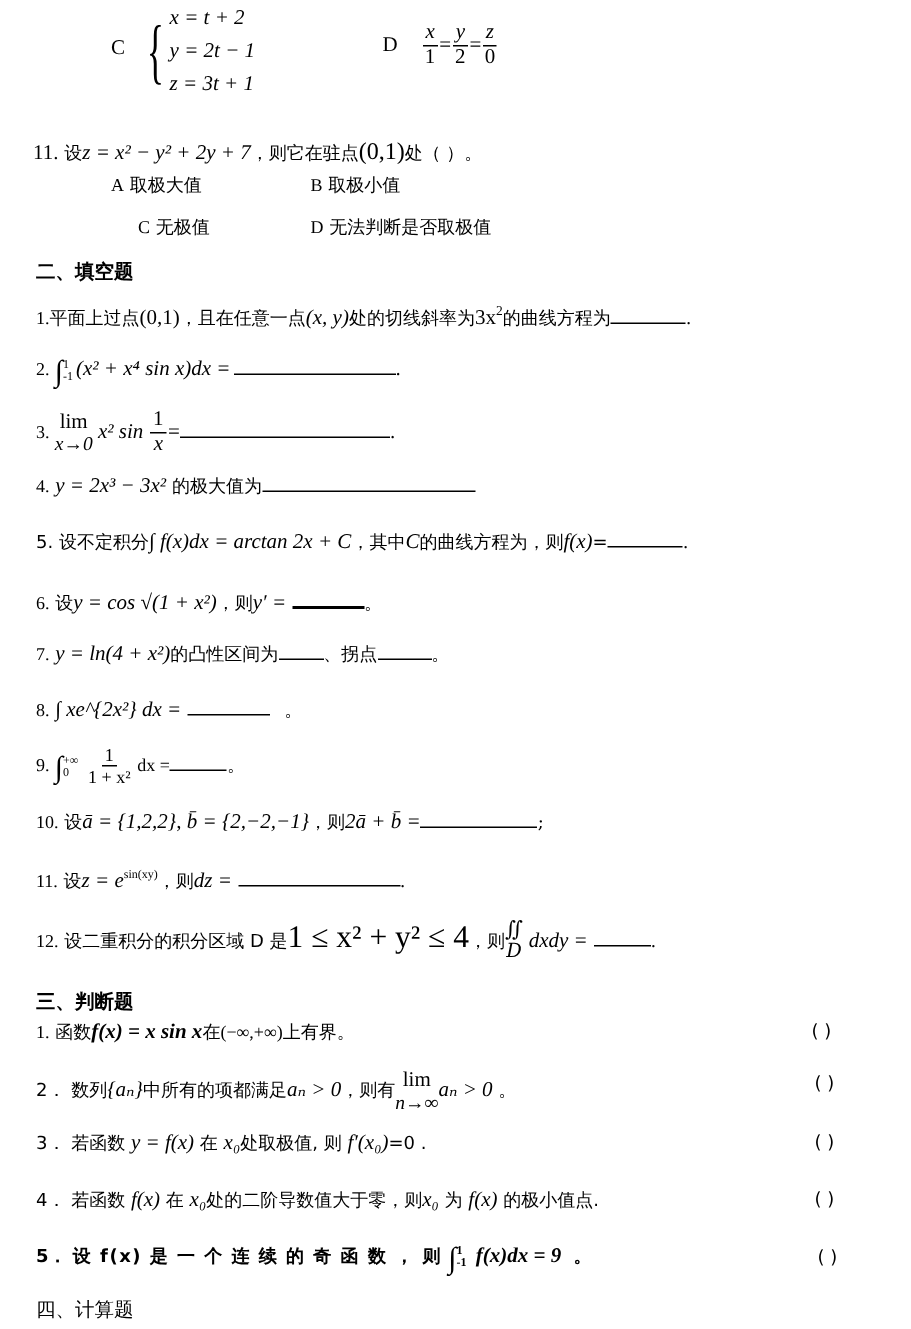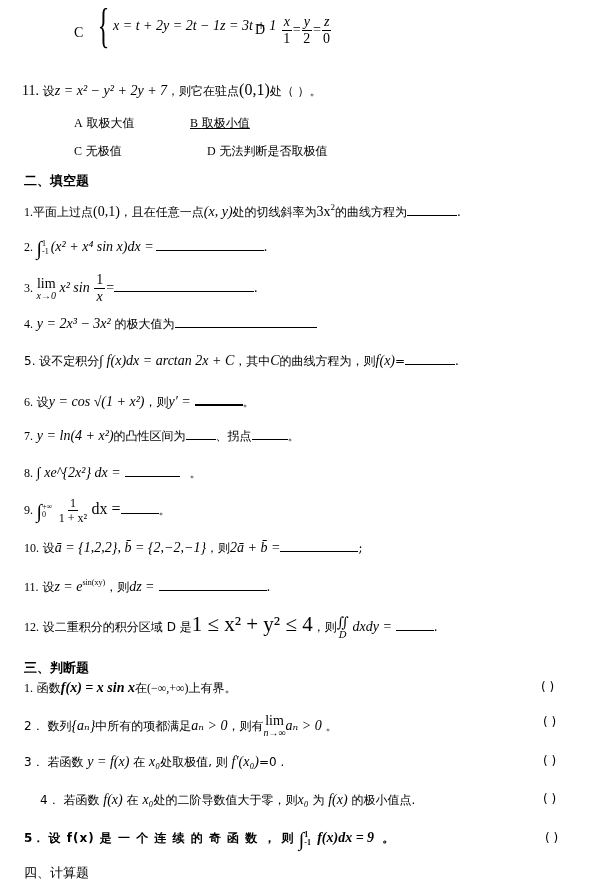--- a/index.html
+++ b/index.html
@@ -10,25 +10,25 @@
   .m { font-family:"Liberation Serif", "DejaVu Serif", serif; font-size:14px; }
   .i { font-style:italic; }
   sup { font-size:9px; vertical-align:6px; line-height:0; }
   .blank { display:inline-block; border-bottom:1px solid #000; height:11px; vertical-align:baseline; }
   .h2 { font-family:"DejaVu Sans", "Liberation Sans", sans-serif; font-weight:bold; font-size:13px; }
   .frac { display:inline-flex; flex-direction:column; align-items:center; vertical-align:middle; line-height:1; margin:0 1px; }
   .frac .num { border-bottom:1px solid #000; padding:0 2px 1px 2px; }
   .frac .den { padding-top:1px; }
   .brace-sys { display:inline-flex; align-items:center; vertical-align:middle; }
   .brace { font-size:48px; font-weight:100; line-height:1; transform:scaleX(0.5); margin-right:-2px; }
-  .sys-lines { display:flex; flex-direction:row; line-height:22px; }
+  .sys-lines { display:flex; flex-direction:column; line-height:22px; }
   .int { font-size:20px; line-height:1; vertical-align:-4px; }
   .limits { display:inline-flex; flex-direction:column; font-size:8px; line-height:1; vertical-align:middle; margin-right:2px; }
   .lim { display:inline-flex; flex-direction:column; align-items:center; vertical-align:middle; line-height:1; }
-  .lim .under { font-size:10px; }
+  .lim .under { font-size:13px; }
   .bracket { font-family:"DejaVu Sans", sans-serif; }
 </style>
 </head>
 <body>
 
 <div class="abs" style="left:74px; top:2px;">
   <span class="m" style="position:absolute; left:0; top:23px;">C</span>
   <span class="brace-sys" style="position:absolute; left:18px; top:0;">
     <span class="brace m">{</span>
     <span class="sys-lines m i">
@@ -45,27 +45,27 @@
       <span class="den" style="font-style:normal">1</span>
     </span>=<span class="frac i">
       <span class="num">y</span>
       <span class="den" style="font-style:normal">2</span>
     </span>=<span class="frac i">
       <span class="num">z</span>
       <span class="den" style="font-style:normal">0</span>
     </span>
 </div>
 
-<div class="abs" style="left:22px; top:81px;">
+<div class="abs" style="left:22px; top:93px;">
   <span class="m">11.</span>
   <span class="cjk">设</span><span class="m i">z = x² − y² + 2y + 7</span><span class="cjk">，则它在驻点</span><span class="m" style="font-size:16px;">(0,1)</span><span class="cjk">处（        ）。</span>
 </div>
 <div class="abs cjk" style="left:74px; top:115px;"><span class="m" style="font-size:12px">A</span> <span>取极大值</span></div>
-<div class="abs cjk" style="left:190px; top:115px;text-decoration:underline;"><span class="m" style="font-size:12px">B</span> <span>取极小值</span></div>
-<div class="abs cjk" style="left:74px; top:143px;"><span class="m" style="font-size:12px">C</span> <span>无极值</span></div>
+<div class="abs cjk" style="left:207px; top:115px;"><span class="m" style="font-size:12px">B</span> <span>取极小值</span></div>
+<div class="abs cjk" style="left:92px; top:143px;"><span class="m" style="font-size:12px">C</span> <span>无极值</span></div>
 <div class="abs cjk" style="left:207px; top:143px;"><span class="m" style="font-size:12px">D</span> <span>无法判断是否取极值</span></div>
 
 <div class="abs h2" style="left:24px; top:172px;">二、填空题</div>
 
 <div class="abs" style="left:24px; top:204px;">
   <span class="m" style="font-size:12px">1.</span><span class="cjk">平面上过点</span><span class="m">(0,1)</span><span class="cjk">，且在任意一点</span><span class="m i">(x, y)</span><span class="cjk">处的切线斜率为</span><span class="m"><span>3x</span><sup>2</sup></span><span class="cjk">的曲线方程为</span><span class="blank" style="width:50px"></span><span>.</span>
 </div>
 
 <div class="abs m" style="left:24px; top:238px;">
   <span style="font-size:12px">2.</span>
@@ -120,21 +120,21 @@
 <div class="abs m" style="left:24px; top:497px;">
   <span style="font-size:12px">9.</span>
   <span class="int">∫</span><span class="limits">
       <span>+∞</span>
       <span>0</span>
     </span>
   <span class="frac" style="font-size:12px">
       <span class="num">1</span>
       <span class="den">1 + x²</span>
     </span>
-  <span style="font-size:16px">dx =</span><span class="blank" style="width:38px"></span><span class="cjk">。</span>
+  <span style="font-size:12px">dx =</span><span class="blank" style="width:38px"></span><span class="cjk">。</span>
 </div>
 
 <div class="abs" style="left:24px; top:540px;">
   <span class="m" style="font-size:12px">10.</span>
   <span class="cjk">设</span><span class="m i">ā = {1,2,2}</span><span class="m">, </span><span class="m i">b̄ = {2,−2,−1}</span><span class="cjk">，则</span><span class="m i">2ā + b̄ =</span><span class="blank" style="width:78px"></span><span>;</span>
 </div>
 
 <div class="abs" style="left:24px; top:579px;">
   <span class="m" style="font-size:12px">11.</span>
   <span class="cjk">设</span><span class="m i">z = e</span><sup class="m" style="font-size:8px">sin(xy)</sup><span class="cjk">，则</span><span class="m i">dz =</span><span class="blank" style="width:108px; margin-left:4px"></span><span>.</span>
@@ -171,21 +171,21 @@
 <div class="abs" style="left:24px; top:754px;">
   <span class="cjk">3．</span>
   <span class="cjk">若函数</span>
   <span class="m i">y = f(x)</span>
   <span class="cjk">在</span>
   <span class="m i">x₀</span><span class="cjk">处取极值, 则</span>
   <span class="m i">f′(x₀)</span><span class="cjk">=0 .</span>
 </div>
 <div class="abs bracket" style="left:543px; top:754px;">(       )</div>
 
-<div class="abs" style="left:40px; top:792px;text-align:right;">
+<div class="abs" style="left:24px; top:792px;text-align:right;">
   <span class="cjk">4．</span>
   <span class="cjk">若函数</span>
   <span class="m i">f(x)</span>
   <span class="cjk">在</span>
   <span class="m i">x₀</span><span class="cjk">处的二阶导数值大于零，则</span><span class="m i">x₀</span>
   <span class="cjk">为</span>
   <span class="m i">f(x)</span>
   <span class="cjk">的极小值点.</span>
 </div>
 <div class="abs bracket" style="left:543px; top:792px;">(       )</div>

